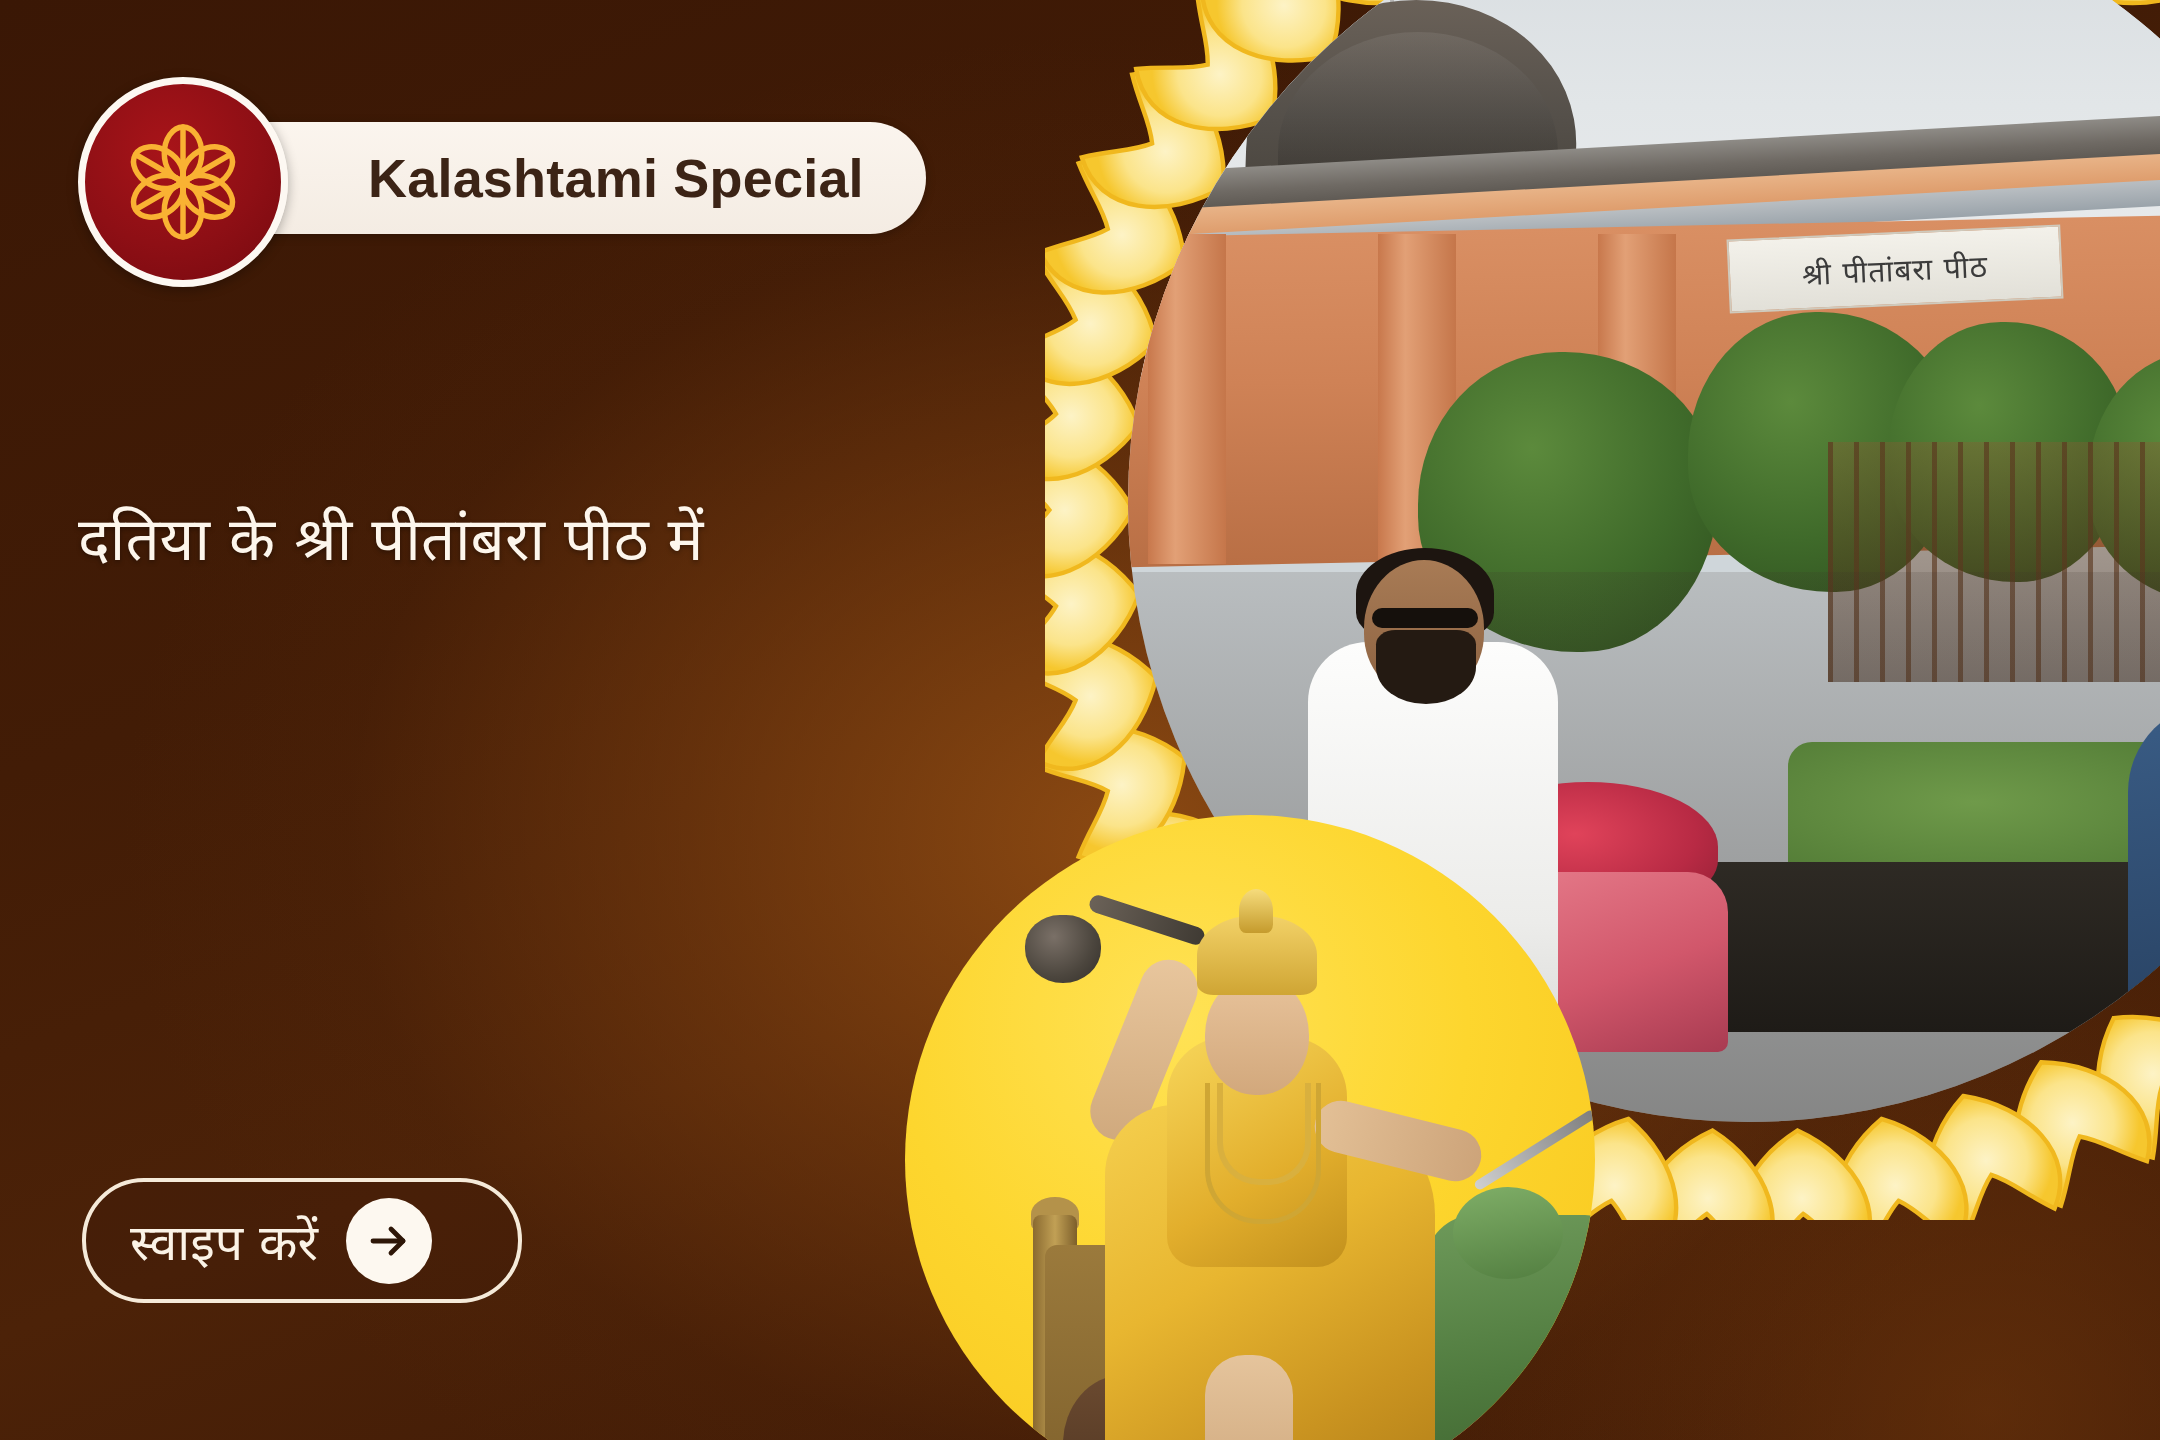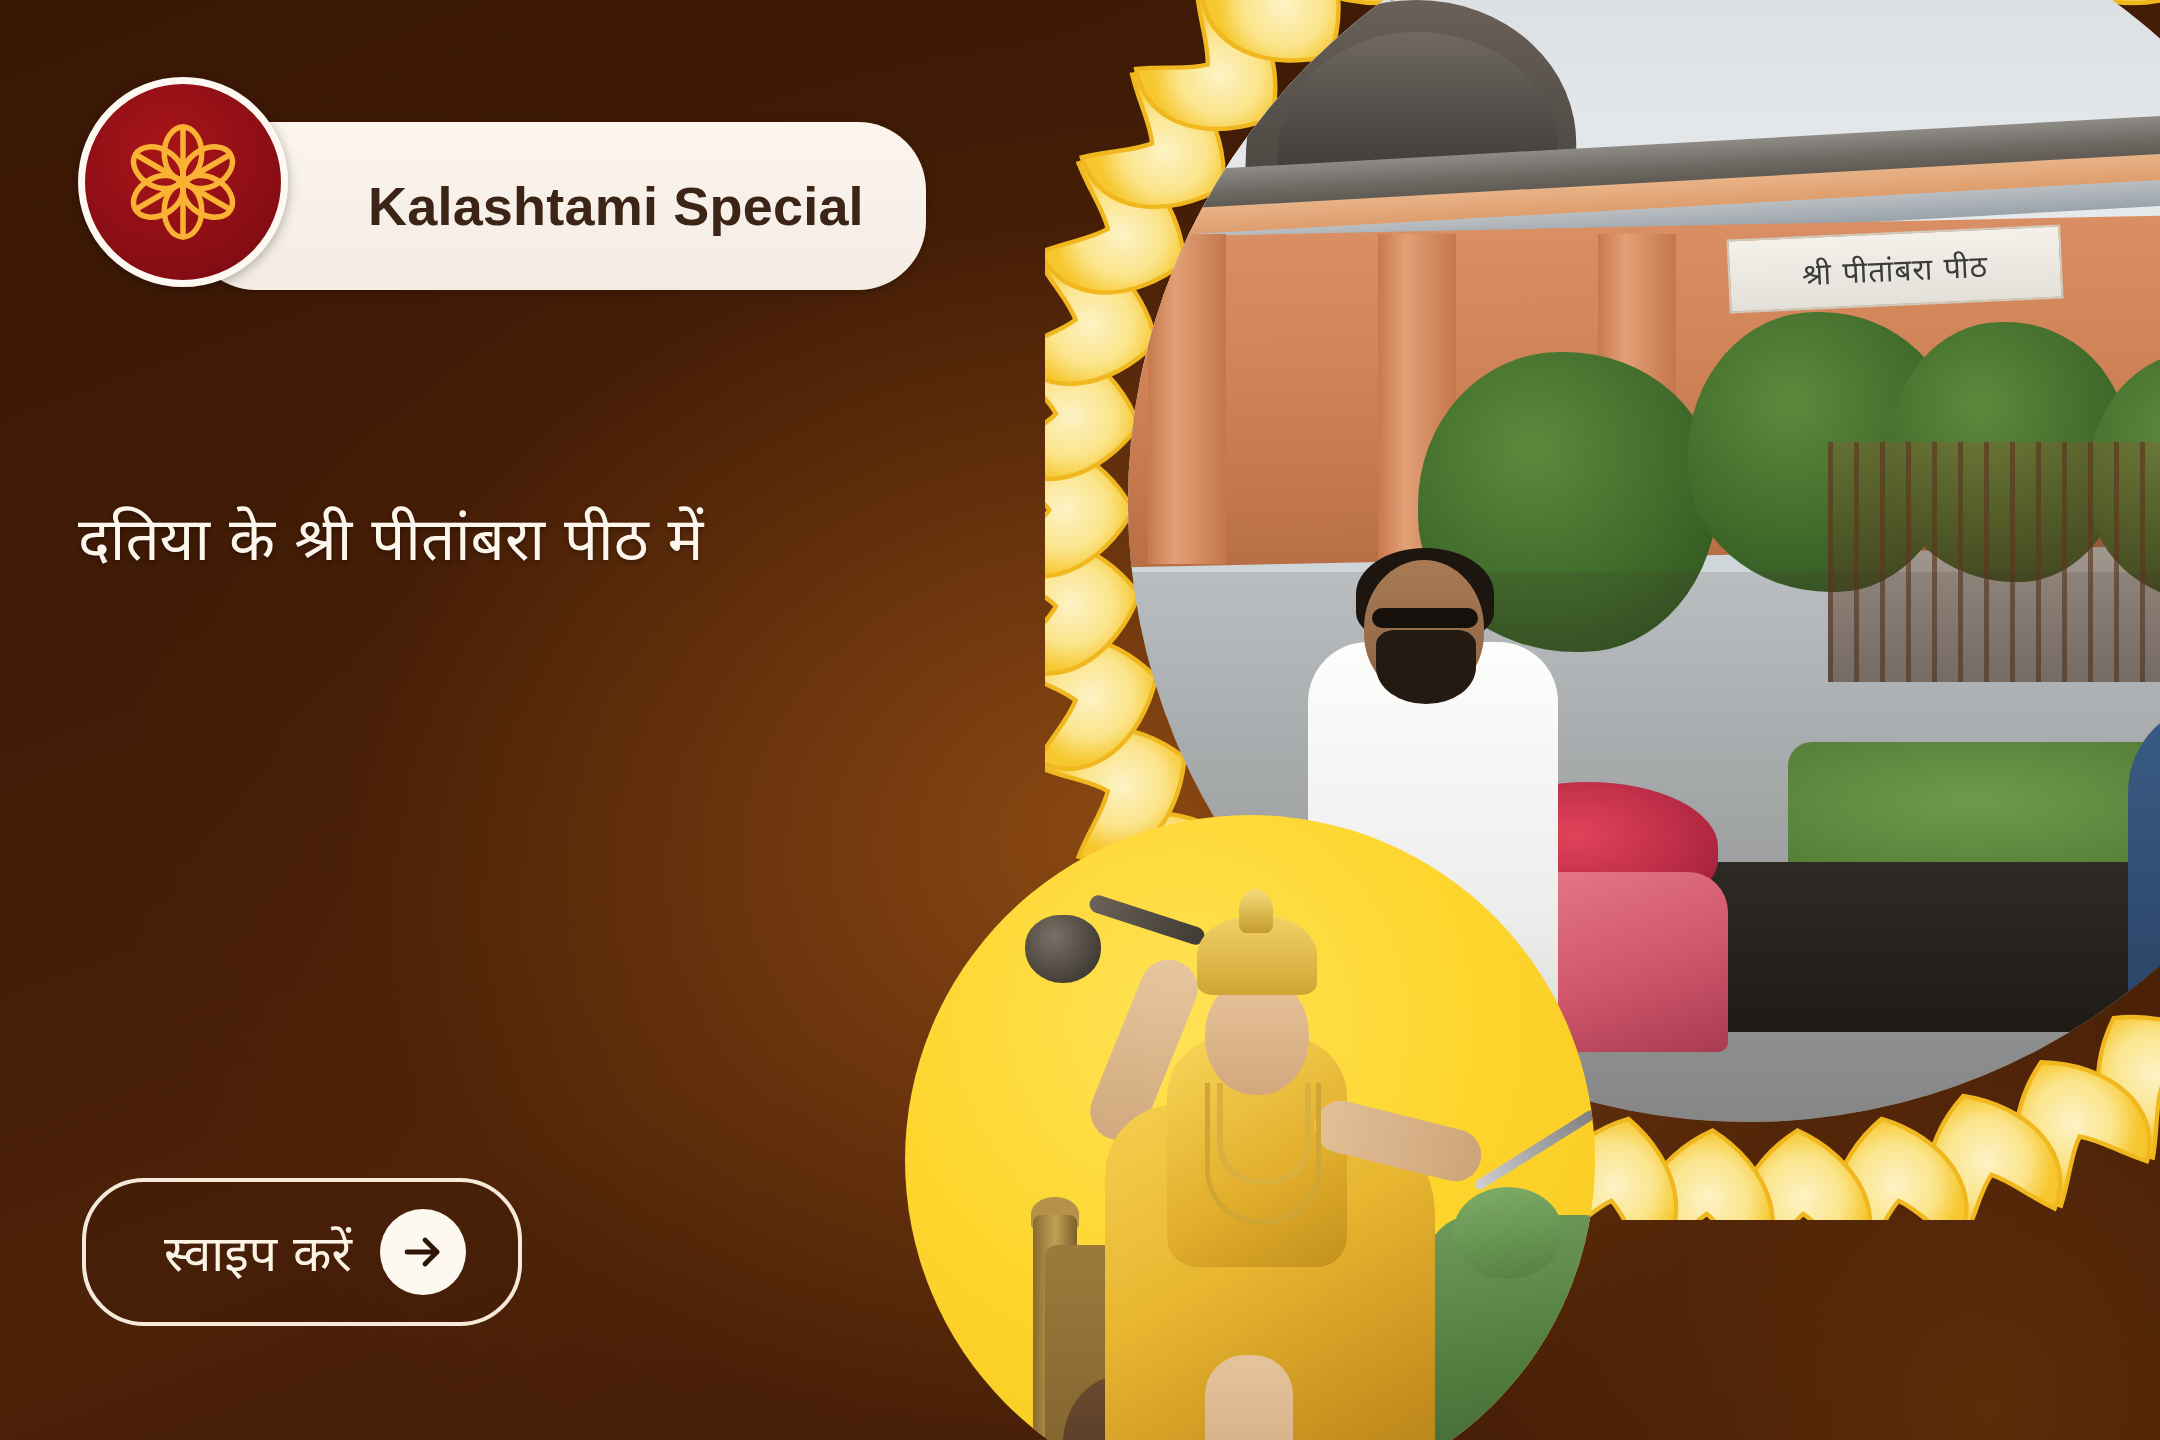--- a/index.html
+++ b/index.html
@@ -375,21 +375,21 @@
     left: 78px;
     top: 108px;
     height: 164px;
     display: flex;
     align-items: center;
   }
   #badge-pill {
     position: absolute;
     left: 110px;
     top: 14px;
-    height: 168px;
+    height: 112px;
     padding: 0 62px 0 180px;
     display: flex;
     align-items: center;
     border-radius: 68px;
     background: linear-gradient(180deg, #fbf5ee 0%, #f4ece3 100%);
     box-shadow: 0 2px 10px rgba(0,0,0,0.25);
   }
   #badge-title {
     font-size: 54px;
     font-weight: bold;
@@ -435,28 +435,28 @@
     font-weight: bold;
     margin-top: 26px;
     text-shadow: 0 3px 7px rgba(0,0,0,0.4);
   }
 
   
   #swipe-button {
     position: absolute;
     left: 82px;
     top: 1178px;
-    height: 148px;
+    height: 125px;
     min-width: 440px;
     border-radius: 62px;
     border: 4px solid #f5ead9;
     background: rgba(62,27,9,0.35);
     display: flex;
     align-items: center;
-    justify-content: center;
+    justify-content: flex-start;
     padding: 0 18px 0 44px;
     box-sizing: border-box;
     cursor: pointer;
   }
   #swipe-label {
     font-family: "DejaVu Sans", sans-serif;
     font-size: 50px;
     color: #fbf3e6;
     white-space: nowrap;
     padding-right: 28px;

